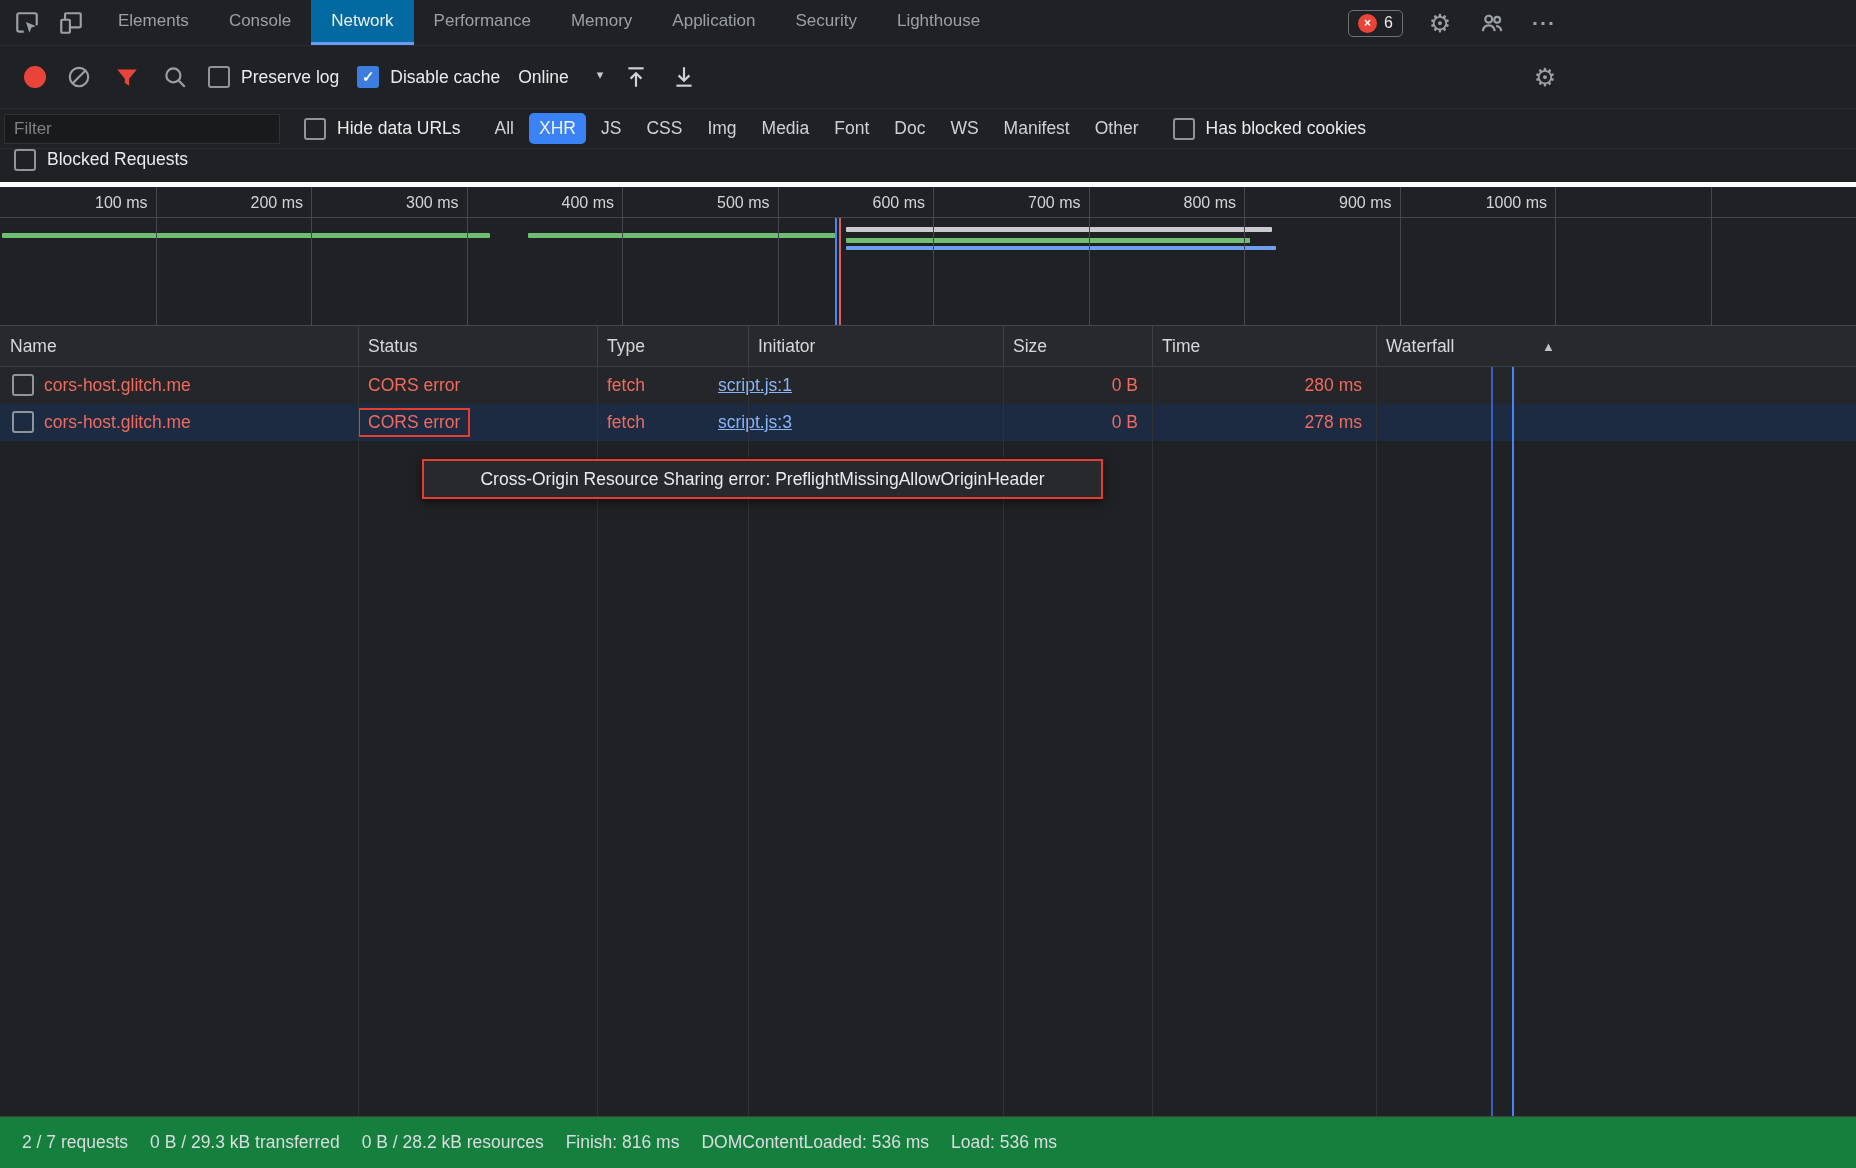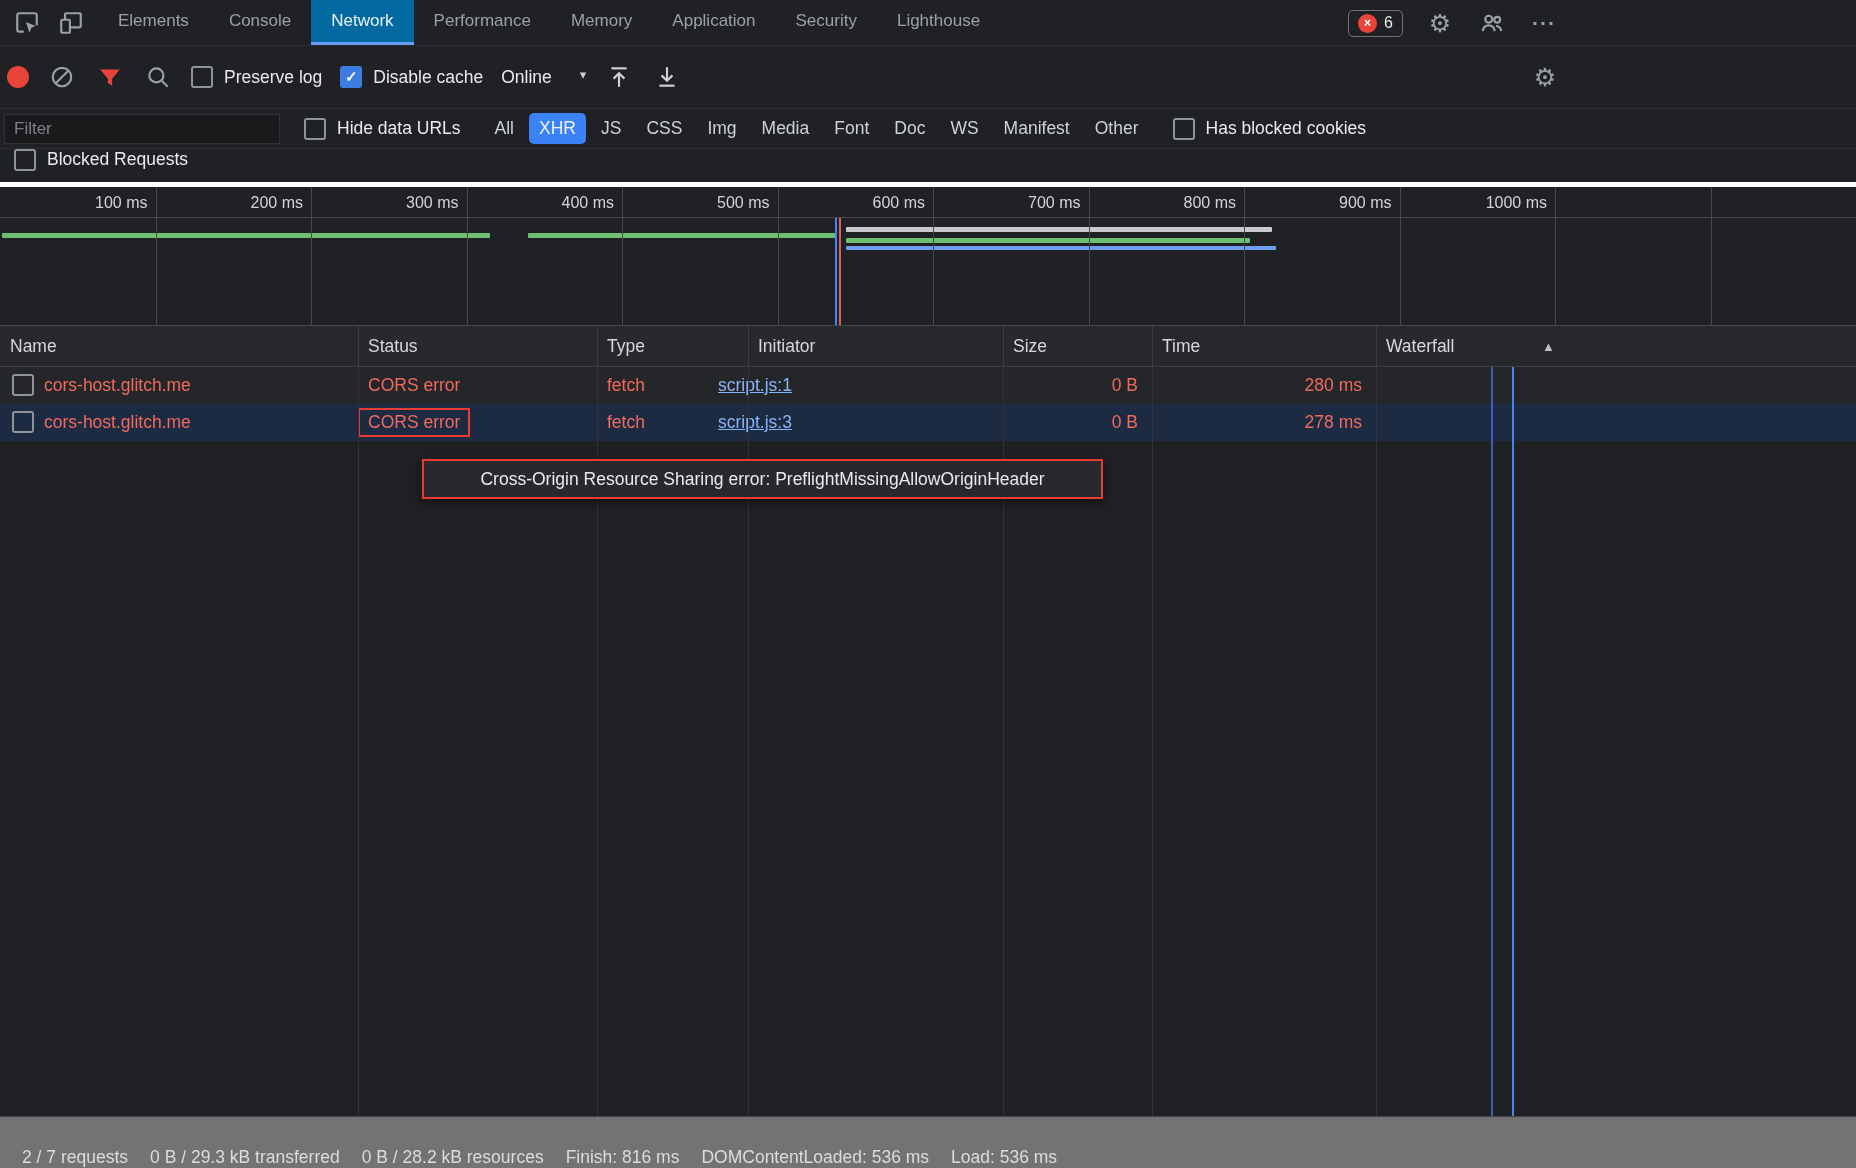--- a/index.html
+++ b/index.html
@@ -14,21 +14,21 @@
 .tab{padding:0 20px;display:flex;align-items:center;font-size:17px;color:#9aa0a6;cursor:pointer;border-bottom:3px solid transparent}
 .tab.active{background:#0369a1;color:#eef1f4;border-bottom:3px solid #669df6}
 .tab-right{position:absolute;left:1348px;top:0;height:46px;display:flex;align-items:center;gap:22px}
 .error-badge{display:inline-flex;align-items:center;gap:7px;border:1px solid #6e7175;border-radius:5px;padding:3px 9px;cursor:pointer}
 .err-dot{width:19px;height:19px;border-radius:50%;background:#e8443a;color:#fff;font-size:12px;display:inline-flex;align-items:center;justify-content:center;font-weight:bold}
 .badge-count{font-size:16px;color:#e8eaed}
 .gear-glyph{font-size:25px;line-height:1;color:#9aa0a6}
 .dots-glyph{font-size:21px;letter-spacing:1px;font-weight:bold;color:#9aa0a6}
 
 
-.nettoolbar{position:absolute;top:46px;left:0;width:100%;height:63px;display:flex;align-items:center;gap:18px;padding:0 7px;border-bottom:1px solid rgba(255,255,255,0.05)}
+.nettoolbar{position:absolute;top:46px;left:0;width:100%;height:63px;display:flex;align-items:center;gap:18px;padding:0 24px;border-bottom:1px solid rgba(255,255,255,0.05)}
 .record-btn{width:22px;height:22px;border-radius:50%;background:#e8443a;cursor:pointer;flex:0 0 auto}
 .cb-group{display:flex;align-items:center;gap:11px;cursor:pointer}
 .cb{width:22px;height:22px;border:2px solid #8f949a;border-radius:3px;display:inline-flex;align-items:center;justify-content:center;background:transparent;color:transparent;font-size:15px}
 .cb.checked{background:#3d7de0;border-color:#3d7de0;color:#fff;font-weight:bold}
 .cb-label{font-size:17.5px;color:#e8eaed}
 .throttle{display:flex;align-items:flex-start;gap:28px;font-size:17.5px;color:#e8eaed;cursor:pointer}
 .dd-arrow{font-size:13px;color:#c8cbd0}
 .toolbar-gear{position:absolute;left:1530px;top:16px}
 
 
@@ -69,21 +69,21 @@
 .c-init{left:718px}
 .c-size{left:1003px;width:149px;justify-content:flex-end;padding-right:14px}
 .c-time{left:1152px;width:224px;justify-content:flex-end;padding-right:14px}
 .err{color:#f06a5e}
 .link{color:#8ab4f8;text-decoration:underline;cursor:pointer}
 .outline{border:2px solid #ea3b30;padding:2px 8px;position:relative;left:-10px}
 .tooltip{position:absolute;left:422px;top:92px;width:681px;height:40px;border:2px solid #ea3b30;background:#28292d;display:flex;align-items:center;justify-content:center;font-size:17.5px;color:#e8eaed;box-shadow:0 3px 10px rgba(0,0,0,0.55)}
 .wf-line{position:absolute;top:0;bottom:0;width:2px}
 
 
-.statusbar{position:absolute;top:1116px;left:0;width:100%;height:52px;background:#737373;border-top:1px solid #3c4043;display:flex;align-items:flex-end;gap:22px;padding:0 22px;font-size:17.5px;color:#dadce0}
+.statusbar{position:absolute;top:1116px;left:0;width:100%;height:52px;background:#15803d;border-top:1px solid #3c4043;display:flex;align-items:center;gap:22px;padding:0 22px;font-size:17.5px;color:#dadce0}
 svg{display:block}
 </style>
 </head>
 <body>
 
 <div class="screen">
 
   <div class="tabbar">
     <div class="lead-icons">
       <span class="icon-btn">

